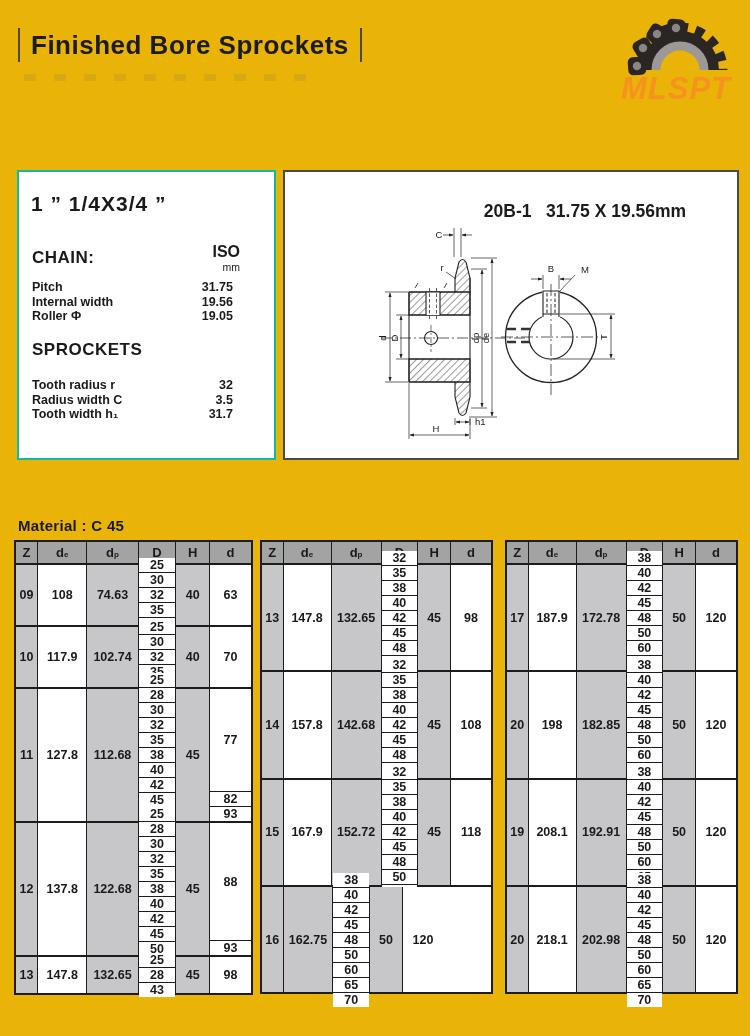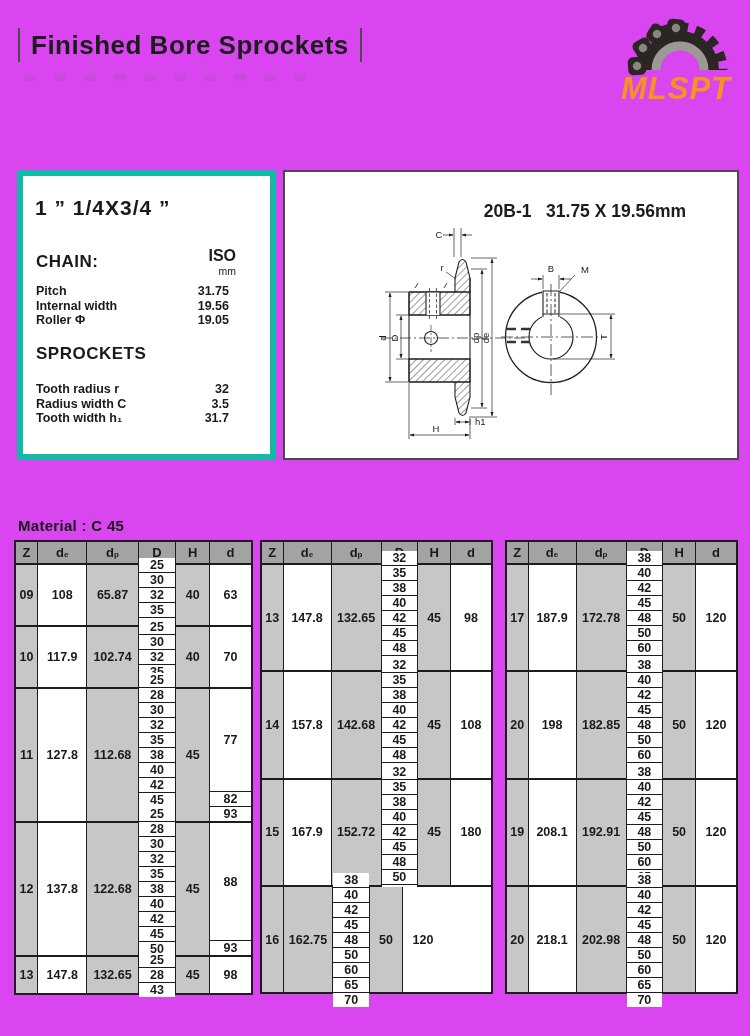--- a/index.html
+++ b/index.html
@@ -1,29 +1,29 @@
 <!DOCTYPE html>
 <html><head>
 <meta charset="utf-8">
 <style>
   html,body{margin:0;padding:0;background:#fff;}
-  .page{position:relative;width:750px;height:1036px;background:#d946ef;overflow:hidden;
+  .page{position:relative;width:750px;height:1036px;background:#eab308;overflow:hidden;
         font-family:"Liberation Sans","DejaVu Sans",sans-serif;color:#1a1a1a;}
 
   
   .brand-title{position:absolute;left:18px;top:28px;display:flex;align-items:center;gap:11px;}
   .tbar{width:2px;height:34px;background:#4a4a4a;}
   .ttext{font-size:26px;font-weight:700;letter-spacing:.5px;color:#1c1c1c;white-space:nowrap;}
   .ghost{position:absolute;left:24px;top:74px;width:290px;height:7px;opacity:.35;
          background:repeating-linear-gradient(90deg,rgba(90,90,90,.35) 0 12px,transparent 12px 30px);}
   .logo{position:absolute;left:596px;top:6px;width:150px;height:100px;}
 
   
   .spec-box{position:absolute;left:17px;top:170px;width:259px;height:290px;
-            border:6px solid #14b8a6;box-sizing:border-box;background:#fff;}
+            border:2px solid #14b8a6;box-sizing:border-box;background:#fff;}
   .draw-box{position:absolute;left:283px;top:170px;width:456px;height:290px;
             border:2px solid #4a4a4a;box-sizing:border-box;background:#fff;}
   .size-title{position:absolute;left:12px;top:20px;font-size:21px;font-weight:700;letter-spacing:1px;}
   .sec-head{position:absolute;left:13px;font-size:17px;font-weight:700;letter-spacing:.5px;}
   .iso-blk{position:absolute;right:34px;top:72px;text-align:right;line-height:1;}
   .iso-blk .iso{font-size:16px;font-weight:700;}
   .iso-blk .mm{font-size:10.5px;font-weight:400;margin-top:2px;}
   .spec-rows{position:absolute;left:13px;right:41px;}
   .srow{display:flex;justify-content:space-between;height:14.5px;align-items:center;
         font-size:12.5px;font-weight:700;}
@@ -255,21 +255,21 @@
           <div class="t-hcell c4">
             <span>H</span>
           </div>
           <div class="t-hcell c5">
             <span>d</span>
           </div>
         </div>
         <div class="t-group" style="height: 60px;">
           <div class="tc c0 g">09</div>
           <div class="tc c1">108</div>
-          <div class="tc c2 g">65.87</div>
+          <div class="tc c2 g">74.63</div>
           <div class="tc c3 dcol">
             <div class="bore-cell">25</div>
             <div class="bore-cell bt">30</div>
             <div class="bore-cell bt">32</div>
             <div class="bore-cell bt">35</div>
             <div class="bore-cell bt">38</div>
           </div>
           <div class="tc c4 g">40</div>
           <div class="tc c5 ddcol">
             <div class="d-span" style="flex-grow: 5; border-radius: 17px;">63</div>
@@ -426,21 +426,21 @@
             <div class="bore-cell bt">38</div>
             <div class="bore-cell bt">40</div>
             <div class="bore-cell bt">42</div>
             <div class="bore-cell bt">45</div>
             <div class="bore-cell bt">48</div>
             <div class="bore-cell bt">50</div>
             <div class="bore-cell bt">60</div>
           </div>
           <div class="tc c4 g">45</div>
           <div class="tc c5 ddcol">
-            <div class="d-span" style="flex-grow: 9;">180</div>
+            <div class="d-span" style="flex-grow: 9;">118</div>
           </div>
         </div>
         <div class="t-group" style="height: 105.3px;">
           <div class="tc c0 g">16</div>
           <div class="tc c2 g">162.75</div>
           <div class="tc c3 dcol">
             <div class="bore-cell">38</div>
             <div class="bore-cell bt">40</div>
             <div class="bore-cell bt">42</div>
             <div class="bore-cell bt">45</div>

